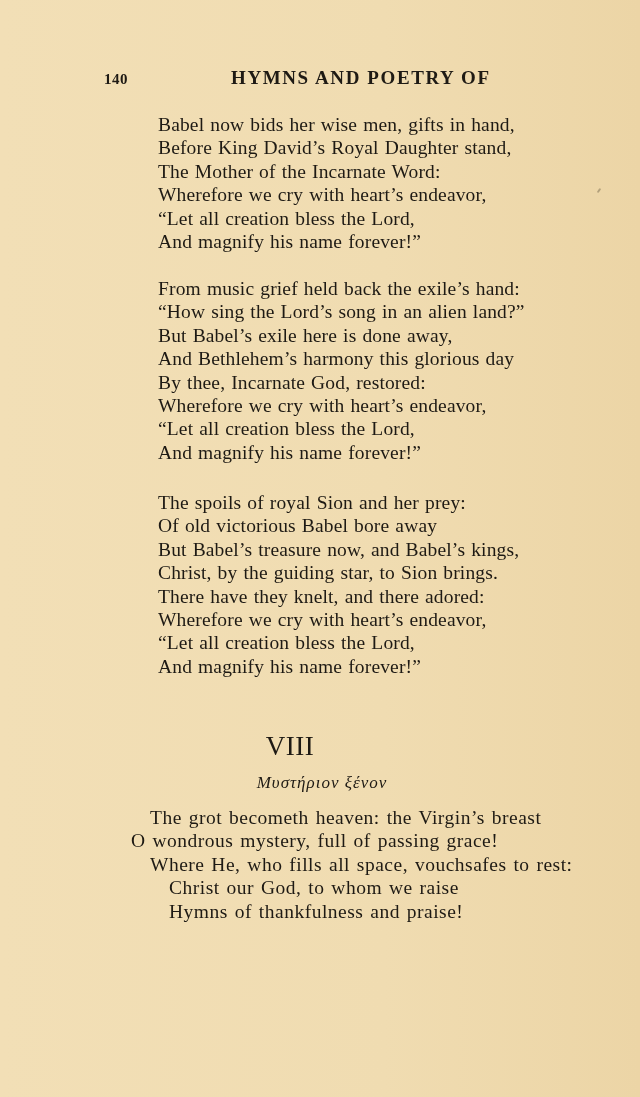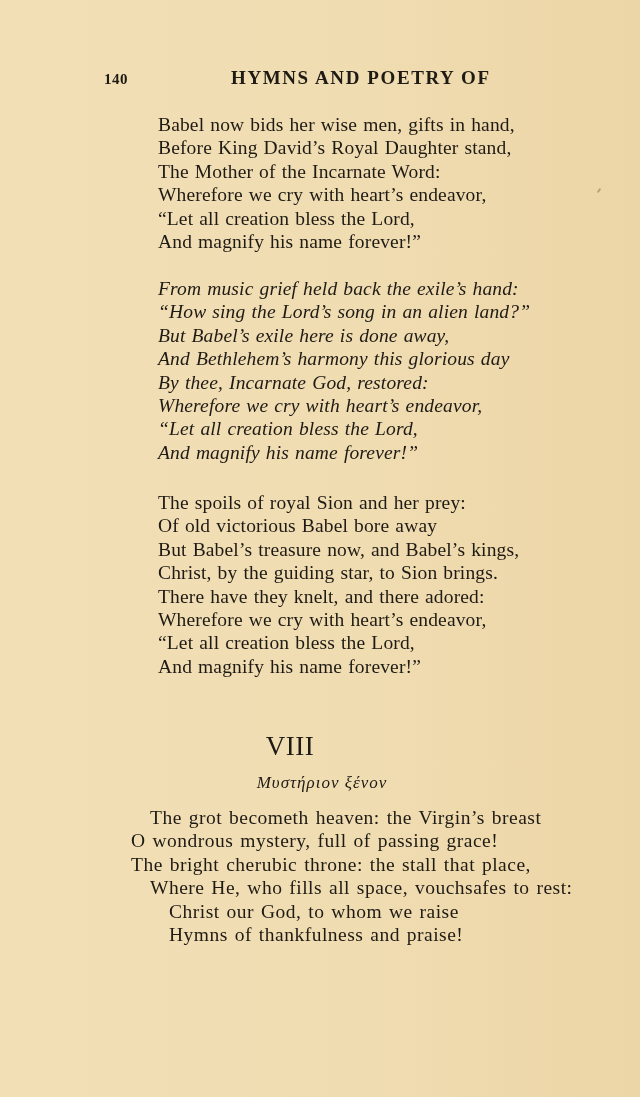--- a/index.html
+++ b/index.html
@@ -39,21 +39,21 @@
       font-size: 19.5px;
       line-height: 23.4px;
       letter-spacing: 0.15px;
       word-spacing: 1px;
     }
     .stanza .line {
       white-space: nowrap;
       display: block;
     }
     #stanza-1 { top: 113px; }
-    #stanza-2 { top: 277px; font-style: italic; }
+    #stanza-2 { top: 277px; }
     #stanza-3 { top: 491px; }
     .section-numeral {
       position: absolute;
       left: 0;
       width: 580px;
       text-align: center;
       top: 731px;
       font-size: 27px;
       letter-spacing: 0.5px;
     }
@@ -132,19 +132,18 @@
   <span class="line">“Let all creation bless the Lord,</span>
   <span class="line">And magnify his name forever!”</span>
 </div>
 
 <div class="section-numeral">VIII</div>
 <div class="section-subtitle">Μυστήριον ξένον</div>
 
 <div class="stanza-viii" id="stanza-viii">
     <span class="line indent-1">The grot becometh heaven: the Virgin’s breast</span>
     <span class="line indent-0">O wondrous mystery, full of passing grace!</span>
-    <span class="line indent-0">The bright cherubic throne: the stall that place,</span>
     <span class="line indent-1">Where He, who fills all space, vouchsafes to rest:</span>
     <span class="line indent-2">Christ our God, to whom we raise</span>
     <span class="line indent-2">Hymns of thankfulness and praise!</span>
   </div>
 
 <div class="speck"></div>
 
 </body></html>

